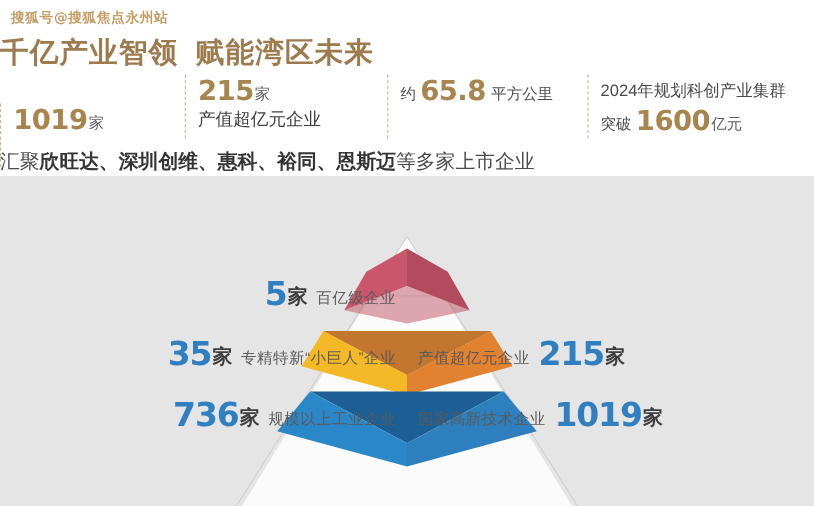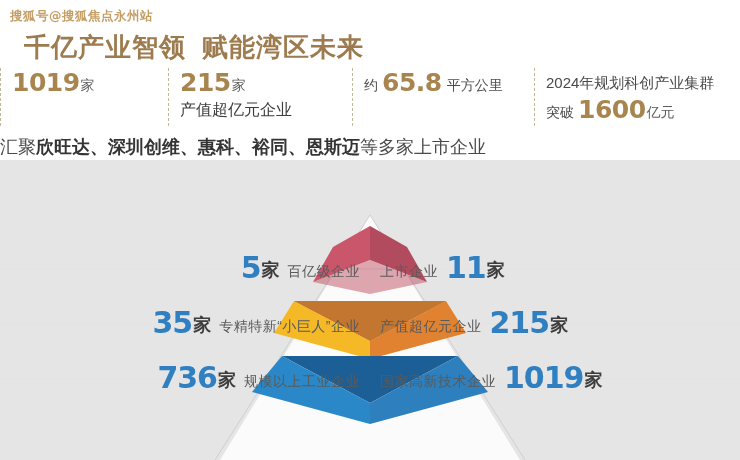--- a/index.html
+++ b/index.html
@@ -18,21 +18,20 @@
   }
   .wm-top{left:10px;top:8px;}
   .wm-bottom{left:556px;top:430px;font-size:12px;}
 
   
   .header{position:absolute;left:0;top:18px;width:740px;height:140px;}
   .hd-title{
     position:absolute;left:0px;top:12px;
     font-size:26px;font-weight:700;color:#9d7b4f;letter-spacing:1px;
     white-space:nowrap;
-    padding-left:24px;
   }
   .hd-title .gap{display:inline-block;width:16px;}
 
   .stats{position:absolute;left:0px;top:50px;width:740px;height:58px;}
   .stat{
     position:absolute;top:0;height:58px;
     padding-left:11px;
     border-left:1px dashed #c6b69c;
     box-sizing:border-box;
   }
@@ -42,21 +41,21 @@
     font-size:25px;font-weight:700;color:#a8854f;
     font-family:"DejaVu Sans",sans-serif;letter-spacing:-.5px;
     vertical-align:-1px;
   }
   .unit{font-size:14px;color:#5c5c5c;font-weight:400;margin-left:1px;}
   .pre{font-size:14px;color:#4d4d4d;font-weight:400;margin-right:4px;}
   .post{font-size:14px;color:#4d4d4d;font-weight:400;margin-left:5px;}
   .sub{font-size:16px;color:#3d3d3d;font-weight:400;}
   .sub2{font-size:15px;color:#4a4a4a;font-weight:400;}
 
-  .stat-1{left:0px;width:168px;}
+  .stat-1{left:0px;width:168px;margin-top:26px;}
   .stat-2{left:168px;width:168px;}
   .stat-3{left:352px;width:198px;}
   .stat-4{left:534px;width:206px;}
 
   .hd-note{
     position:absolute;left:0px;top:117px;
     font-size:18px;color:#4a4a4a;white-space:nowrap;
   }
   .hd-note b{font-weight:700;color:#343434;}
 
@@ -178,23 +177,20 @@
     <div class="row row-left r1">
       <span class="num">5</span><span class="jia">家</span><span class="desc">百亿级企业</span>
     </div>
     <div class="row row-left r2">
       <span class="num">35</span><span class="jia">家</span><span class="desc">专精特新“小巨人”企业</span>
     </div>
     <div class="row row-left r3">
       <span class="num">736</span><span class="jia">家</span><span class="desc">规模以上工业企业</span>
     </div>
 
-    <div class="row row-right r1">
-      <span class="desc">上市企业</span><span class="num">11</span><span class="jia">家</span>
-    </div>
     <div class="row row-right r2">
       <span class="desc">产值超亿元企业</span><span class="num">215</span><span class="jia">家</span>
     </div>
     <div class="row row-right r3">
       <span class="desc">国家高新技术企业</span><span class="num">1019</span><span class="jia">家</span>
     </div>
 
   </div>
 </div>
 

